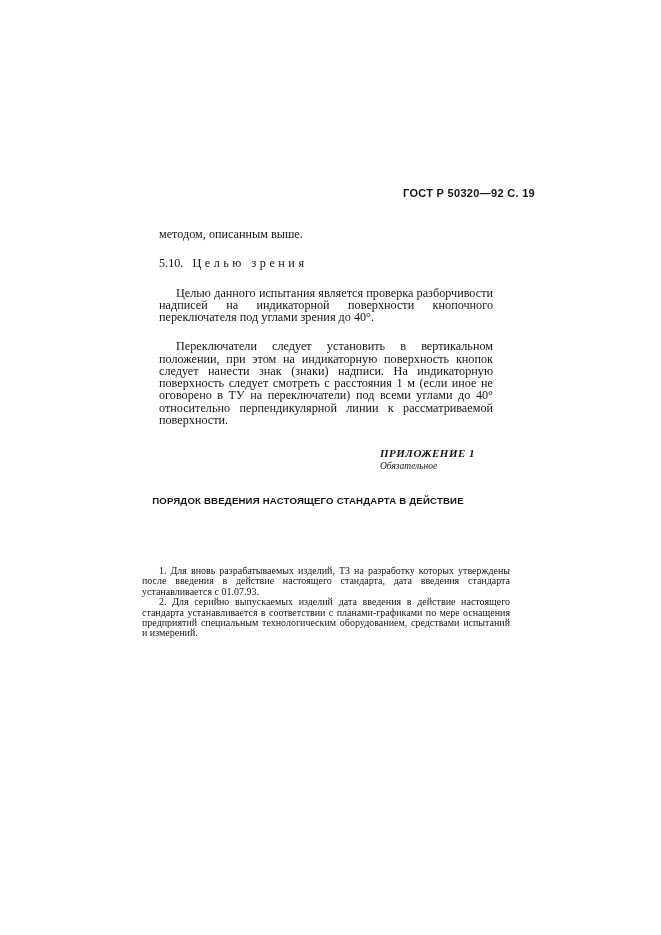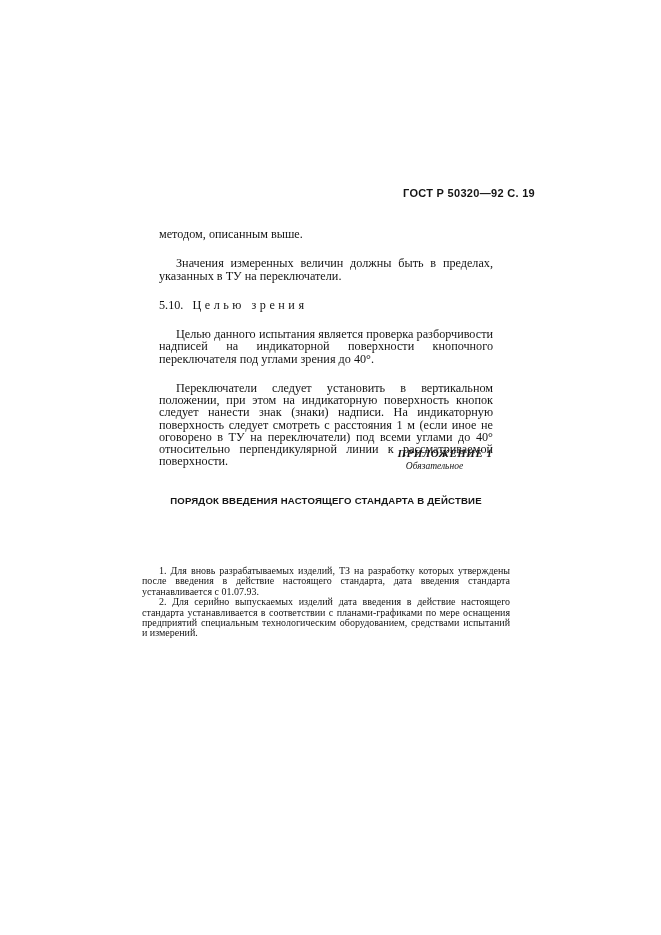--- a/index.html
+++ b/index.html
@@ -47,38 +47,38 @@
       text-indent: 17px;
     }
     .section-head .spaced {
       letter-spacing: 3.5px;
     }
     .appendix {
       position: absolute;
       top: 447px;
       left: 380px;
       width: 130px;
-      text-align: center;
+      text-align: left;
       font-style: italic;
     }
     .appendix-title {
       font-weight: bold;
       font-size: 11px;
       letter-spacing: 0.5px;
       line-height: 13px;
     }
     .appendix-sub {
       font-size: 9.5px;
       line-height: 12px;
       margin-right: 21px;
     }
     .doc-title {
       position: absolute;
       top: 495px;
-      left: 142px;
+      left: 124px;
       width: 368px;
       text-align: center;
       font-family: "Liberation Sans", "DejaVu Sans", sans-serif;
       font-weight: bold;
       font-size: 9.6px;
       letter-spacing: 0.2px;
       white-space: nowrap;
     }
     .small-text {
       position: absolute;
@@ -95,21 +95,20 @@
       text-indent: 17px;
     }
   </style>
 </head>
 <body>
 
 <div class="page-header">ГОСТ Р 50320—92 С. 19</div>
 
 <div class="body-text">
   <p>методом, описанным выше.</p>
-  <p class="indent">Значения измеренных величин должны быть в пределах, указанных в ТУ на переключатели.</p>
   <p class="section-head">
     <span>5.10.</span>
     &nbsp;
     <span class="spaced">Целью зрения</span>
   </p>
   <p class="indent">Целью данного испытания является проверка разборчивости надписей на индикаторной поверхности кнопочного переключателя под углами зрения до 40°.</p>
   <p class="indent">Переключатели следует установить в вертикальном положении, при этом на индикаторную поверхность кнопок следует нанести знак (знаки) надписи. На индикаторную поверхность следует смотреть с расстояния 1 м (если иное не оговорено в ТУ на переключатели) под всеми углами до 40° относительно перпендикулярной линии к рассматриваемой поверхности.</p>
 </div>
 
 <div class="appendix">

